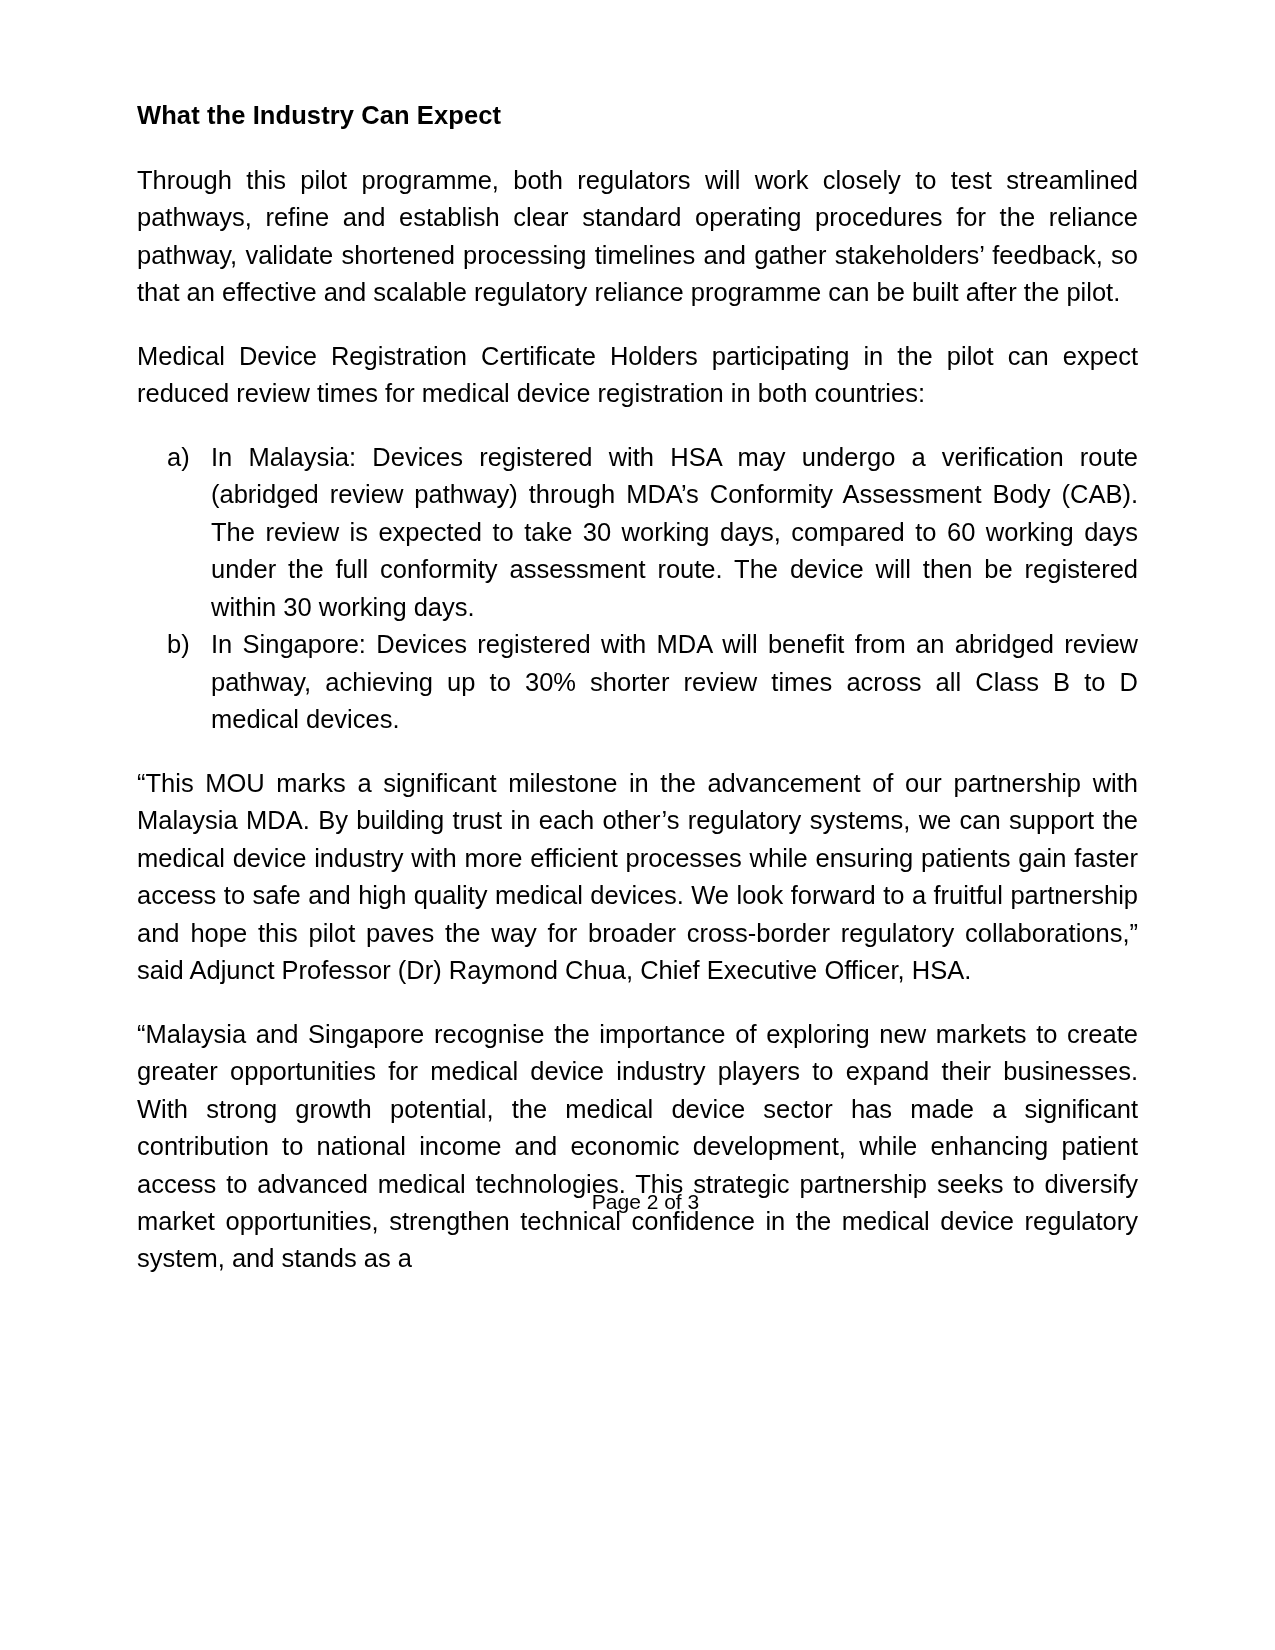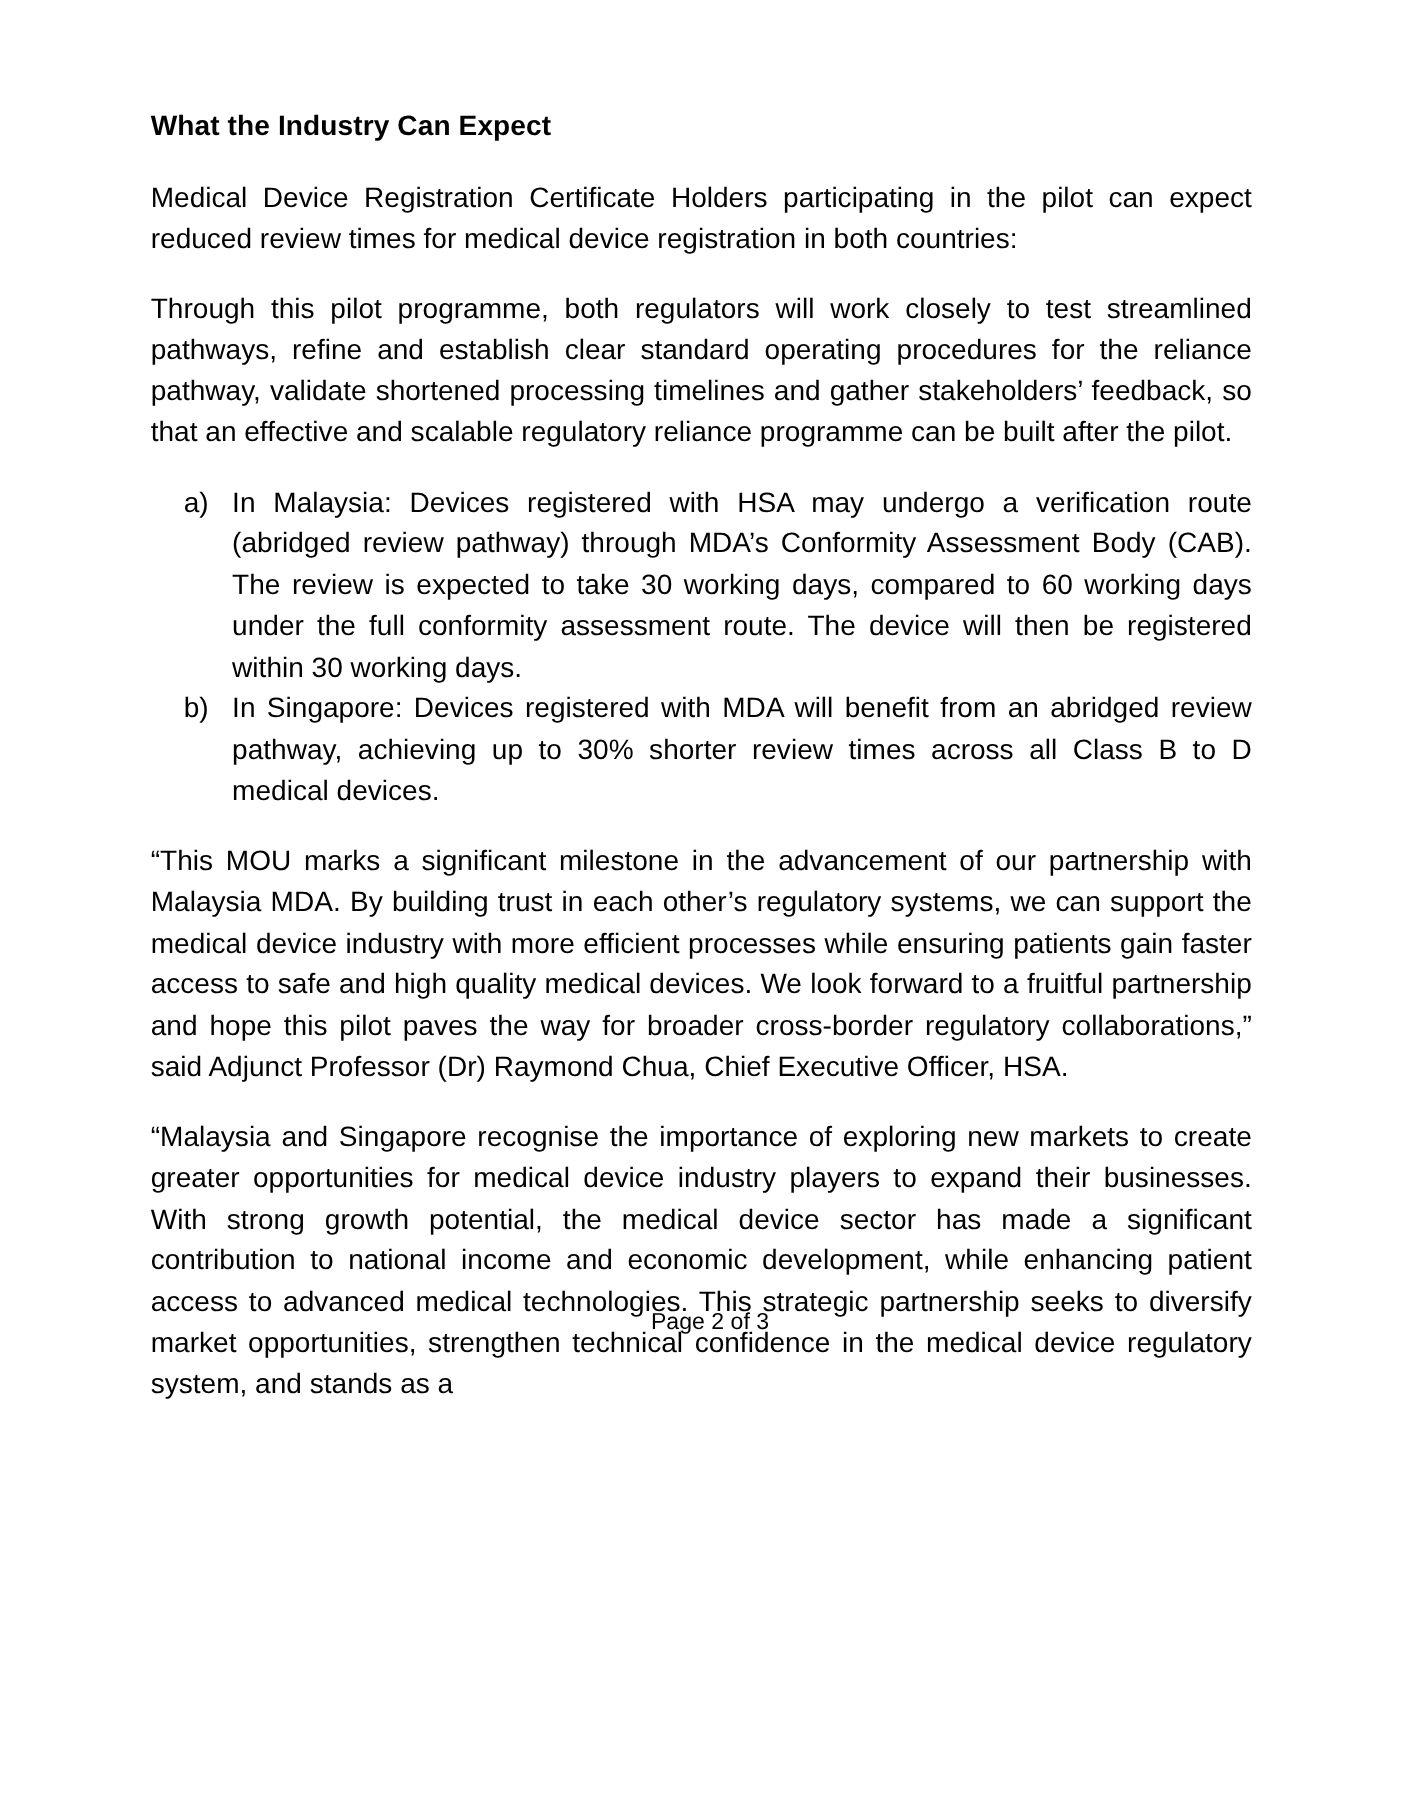--- a/index.html
+++ b/index.html
@@ -65,23 +65,23 @@
     line-height: 1.3;
   }
 </style>
 </head>
 <body>
 
 <div class="page">
 
   <h1 class="doc-heading">What the Industry Can Expect</h1>
 
+  <p class="body-text">Through this pilot programme, both regulators will work closely to test streamlined pathways, refine and establish clear standard operating procedures for the reliance pathway, validate shortened processing timelines and gather stakeholders’ feedback, so that an effective and scalable regulatory reliance programme can be built after the pilot.</p>
+
   <p class="body-text">Medical Device Registration Certificate Holders participating in the pilot can expect reduced review times for medical device registration in both countries:</p>
-
-  <p class="body-text">Through this pilot programme, both regulators will work closely to test streamlined pathways, refine and establish clear standard operating procedures for the reliance pathway, validate shortened processing timelines and gather stakeholders’ feedback, so that an effective and scalable regulatory reliance programme can be built after the pilot.</p>
 
   <ol class="alpha-list">
     <li>
       <span class="marker">a)</span>
       <span>In Malaysia: Devices registered with HSA may undergo a verification route (abridged review pathway) through MDA’s Conformity Assessment Body (CAB). The review is expected to take 30 working days, compared to 60 working days under the full conformity assessment route. The device will then be registered within 30 working days.</span>
     </li>
     <li>
       <span class="marker">b)</span>
       <span>In Singapore: Devices registered with MDA will benefit from an abridged review pathway, achieving up to 30% shorter review times across all Class B to D medical devices.</span>
     </li>

